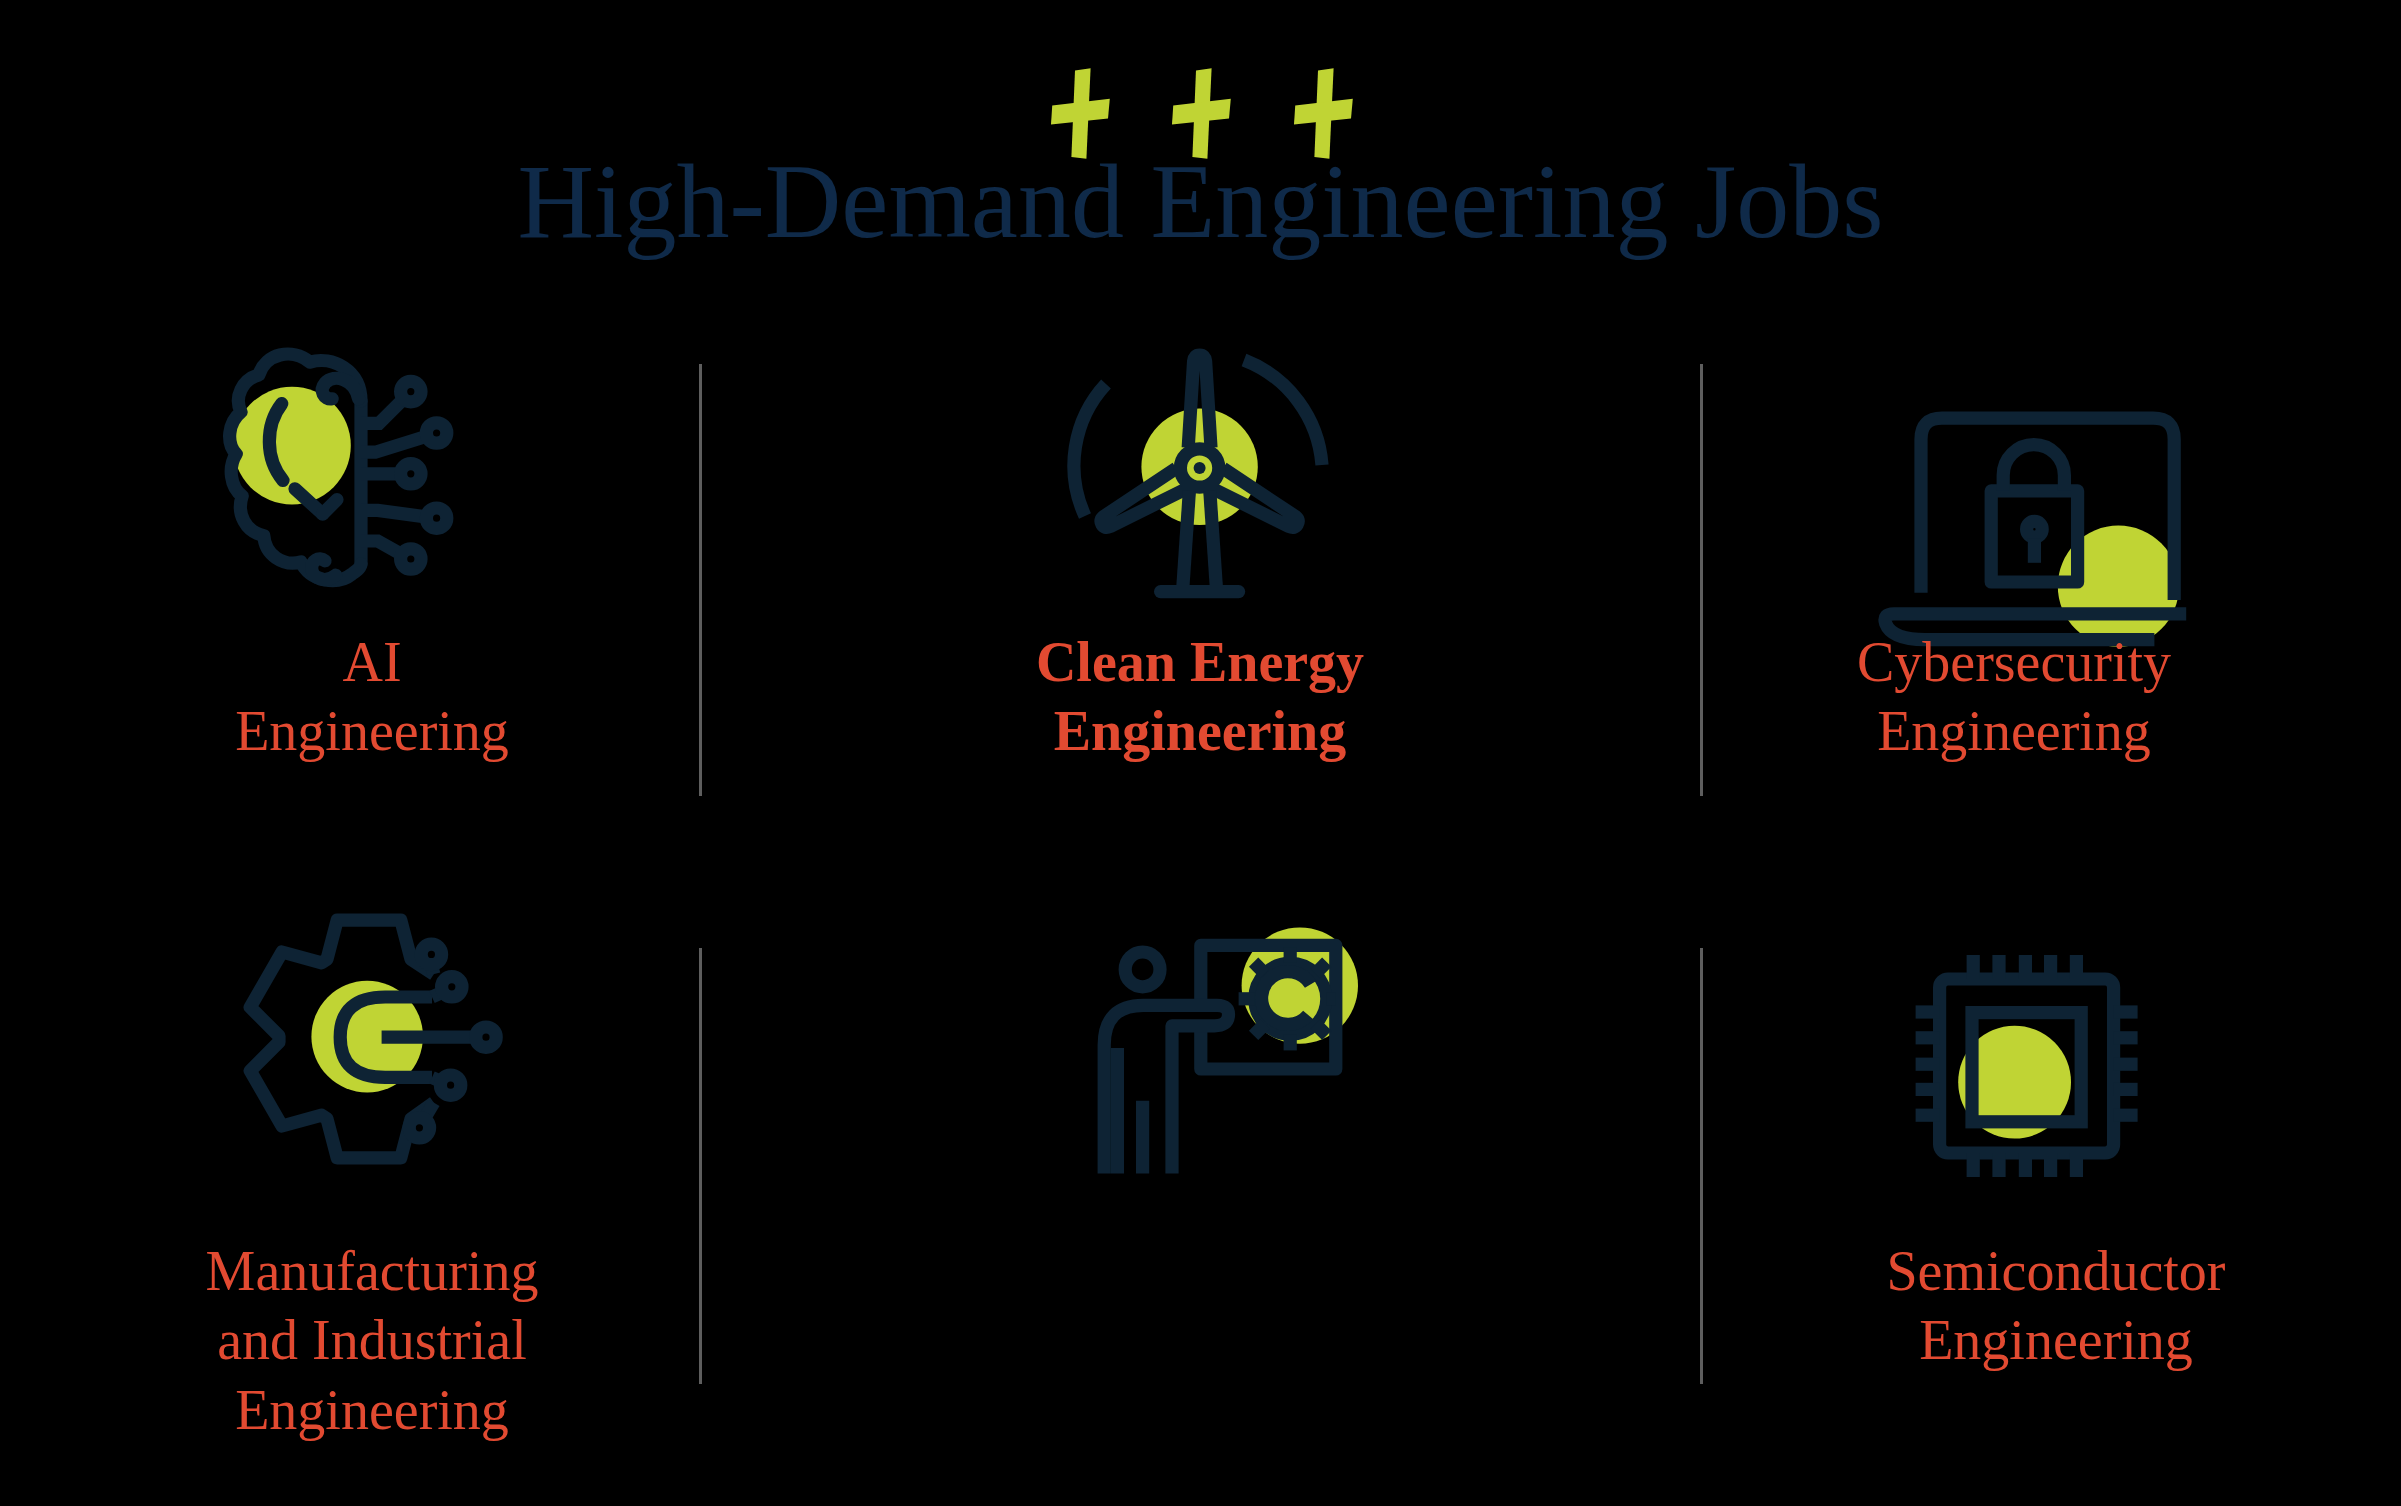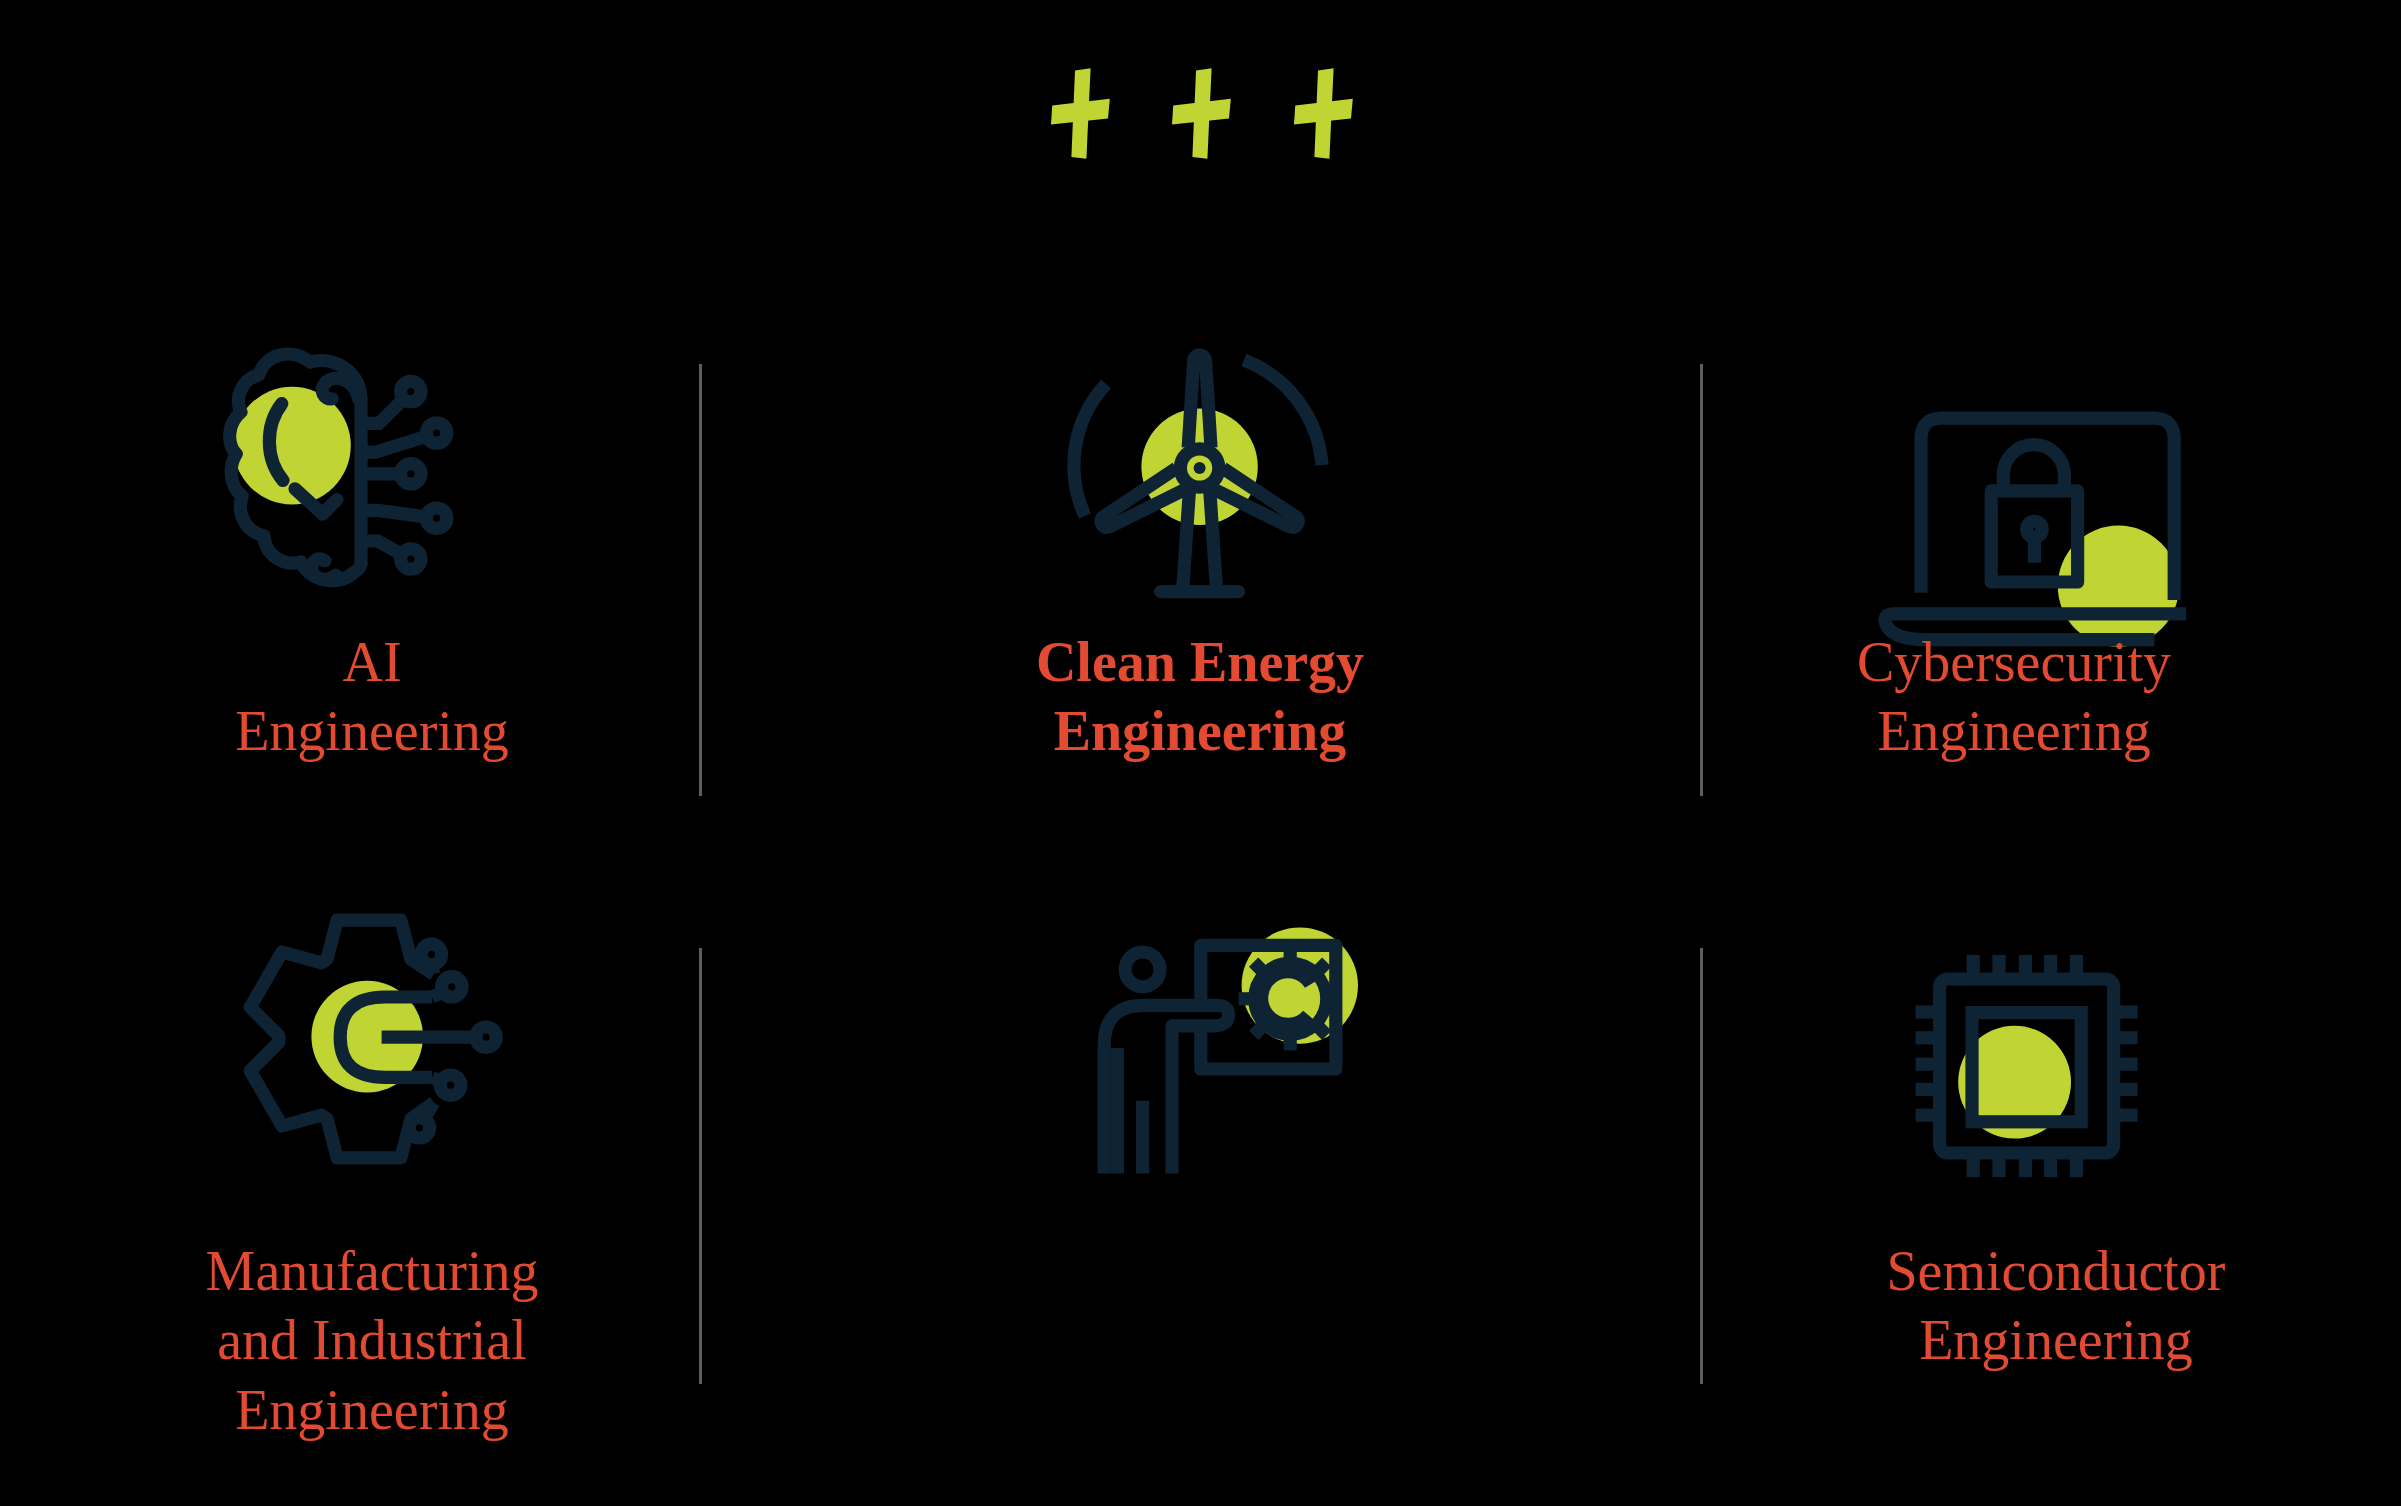--- a/index.html
+++ b/index.html
@@ -64,20 +64,21 @@
   </svg>
   <svg class="plus" style="left:1172px;top:67px;" viewBox="0 0 100 155" aria-hidden="true">
     <polygon points="40,6 66,2 59,153 34,150"></polygon>
     <polygon points="2,64 98,53 95,86 0,96"></polygon>
   </svg>
   <svg class="plus" style="left:1294px;top:67px;" viewBox="0 0 100 155" aria-hidden="true">
     <polygon points="40,6 66,2 59,153 34,150"></polygon>
     <polygon points="2,64 98,53 95,86 0,96"></polygon>
   </svg>
 
+  <h1 id="title">High-Demand Engineering Jobs</h1>
 
   <div class="divider" style="left:699px;top:364px;height:432px;"></div>
   <div class="divider" style="left:1700px;top:364px;height:432px;"></div>
   <div class="divider" style="left:699px;top:948px;height:436px;"></div>
   <div class="divider" style="left:1700px;top:948px;height:436px;"></div>
 
   <div class="icon-wrap" style="left:205px;top:334px;">
     <svg width="276" height="276" viewBox="0 0 460 460">
       <circle class="greenfill" cx="145" cy="186" r="98"></circle>
       <g class="stroke" stroke-linejoin="round" stroke-linecap="round">

